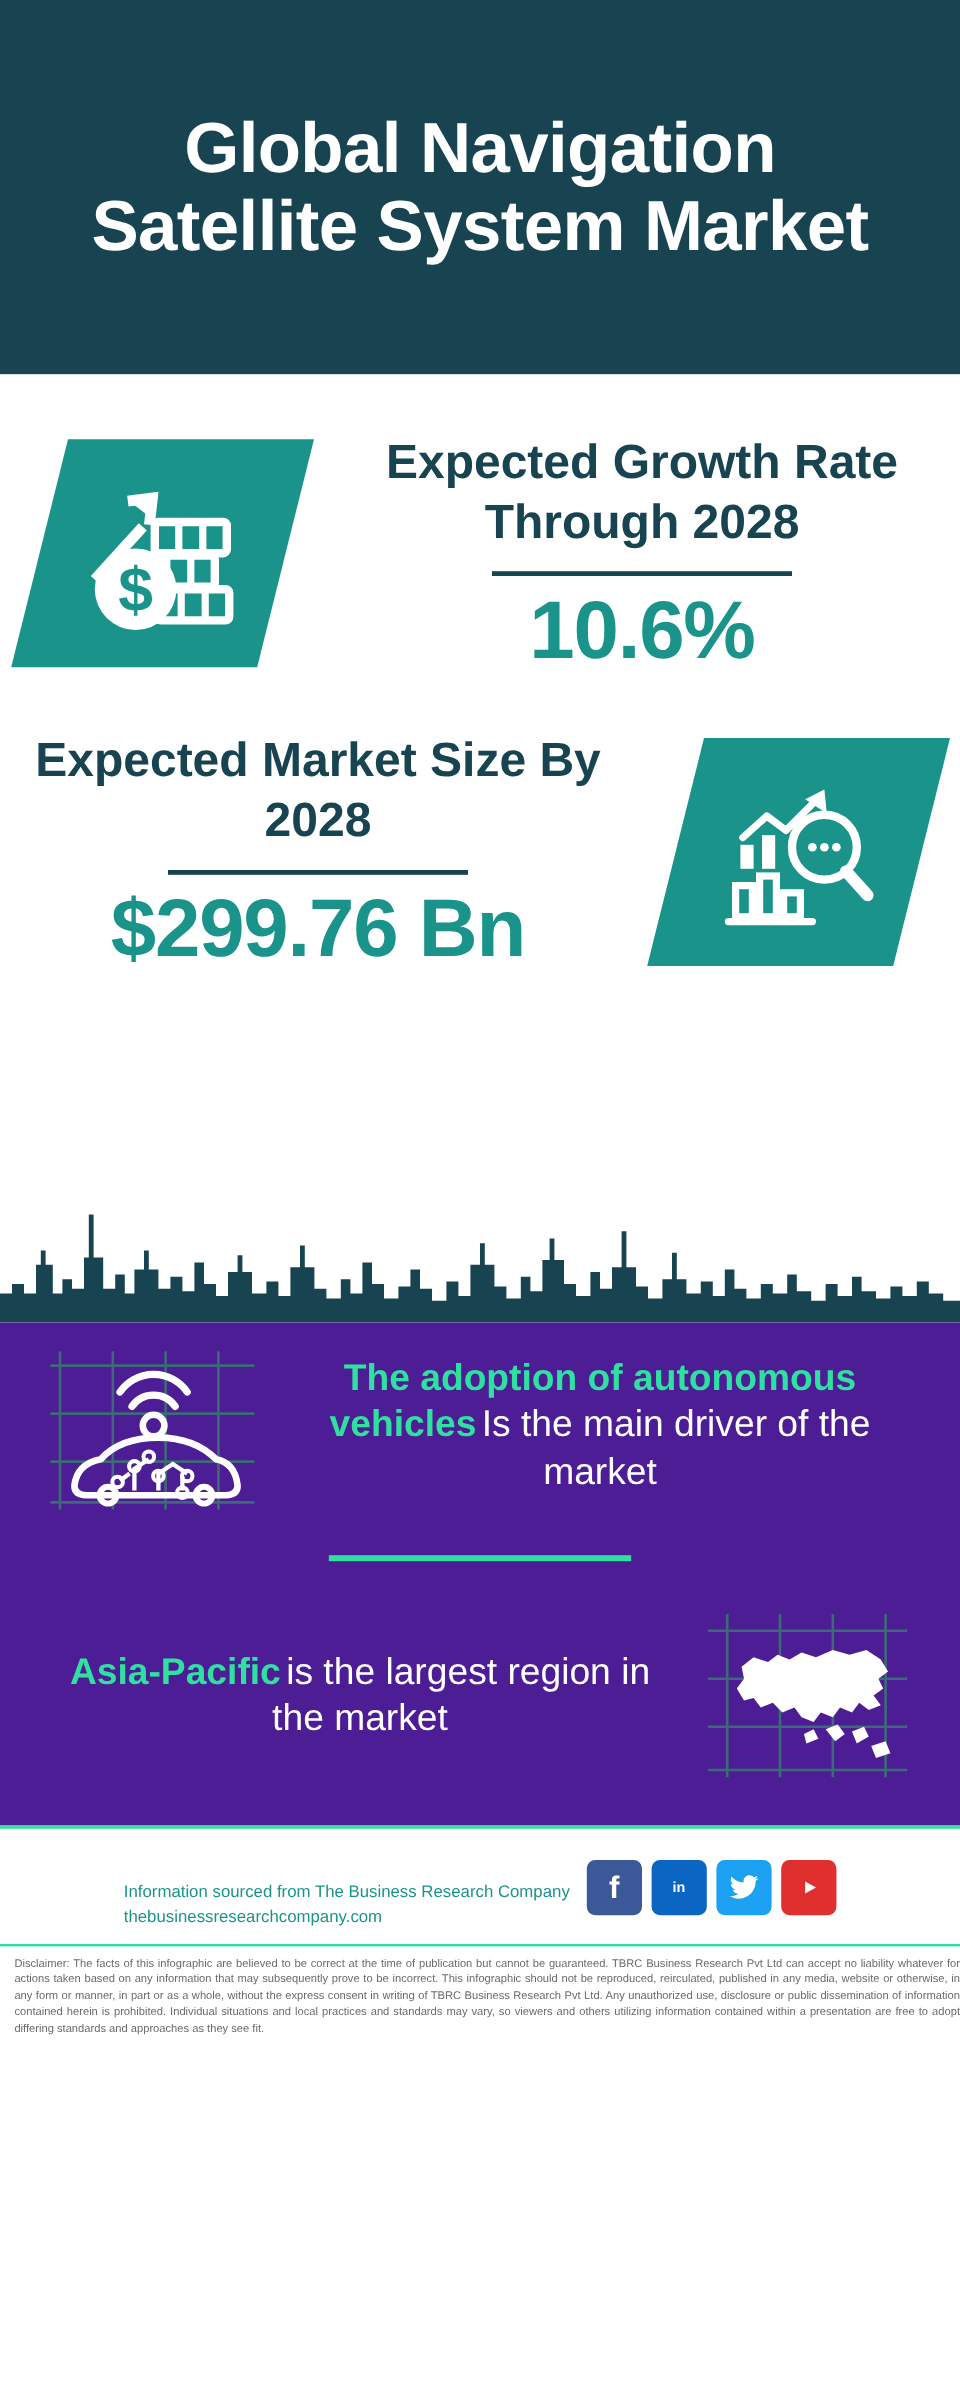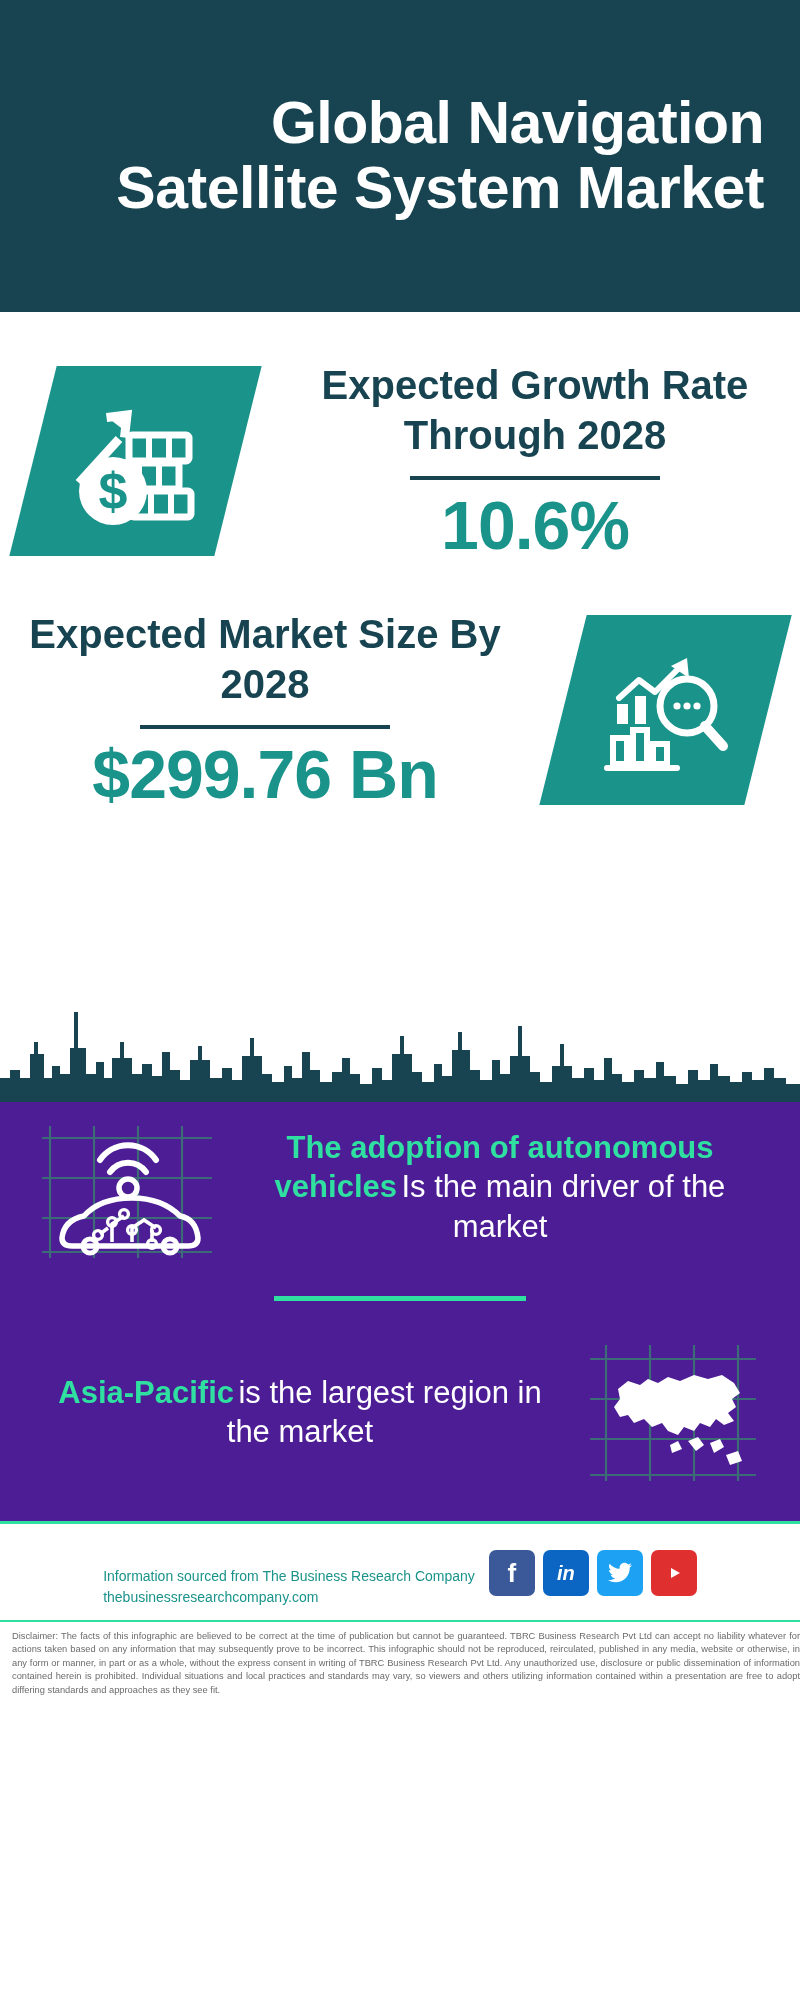--- a/index.html
+++ b/index.html
@@ -18,21 +18,21 @@
     background:#174450;
     height:312px;
     display:flex; align-items:center; justify-content:center;
     padding:0 36px;
   }
   .header-title {
     color:#ffffff;
     font-size:59px;
     line-height:1.10;
     font-weight:bold;
-    text-align:right;
+    text-align:center;
     letter-spacing:-0.5px;
   }
 
   
   .stats { background:#ffffff; position:relative; height:680px; }
 
   .stat-row { display:flex; align-items:center; width:100%; }
   .stat-row-1 { padding-top:48px; }
   .stat-row-2 { padding-top:46px; }
 
@@ -299,21 +299,21 @@
     </div>
   </div>
 
   <div class="source-bar">
     <div class="source-text">
       <div>Information sourced from The Business Research Company</div>
       <div>thebusinessresearchcompany.com</div>
     </div>
     <div class="social-row">
       <div class="social s-fb" style="font-size:26px;">f</div>
-      <div class="social s-li" style="font-size:20px;font-style:italic;">in</div>
+      <div class="social s-li" style="font-size:12px;">in</div>
       <div class="social s-tw">
         <svg width="26" height="22" viewBox="0 0 26 22">
           <path fill="#ffffff" d="M25 3.2c-.9.4-1.9.7-2.9.8 1-.6 1.8-1.6 2.2-2.8-1 .6-2 1-3.2 1.2C20.2 1.4 18.9.8 17.5.8c-2.7 0-4.9 2.2-4.9 4.9 0 .4 0 .8.1 1.1C8.6 6.6 5 4.7 2.6 1.7c-.4.7-.6 1.6-.6 2.5 0 1.7.9 3.2 2.2 4.1-.8 0-1.6-.2-2.2-.6v.1c0 2.4 1.7 4.3 3.9 4.8-.4.1-.8.2-1.3.2-.3 0-.6 0-.9-.1.6 2 2.4 3.4 4.6 3.4-1.7 1.3-3.8 2.1-6.1 2.1-.4 0-.8 0-1.2-.1 2.2 1.4 4.8 2.2 7.6 2.2 9.1 0 14.1-7.6 14.1-14.1v-.6c1-.7 1.8-1.6 2.5-2.6z"></path>
         </svg>
       </div>
       <div class="social s-yt">
         <svg width="28" height="20" viewBox="0 0 28 20">
           <polygon fill="#ffffff" points="11,5 20,10 11,15"></polygon>
         </svg>
       </div>

